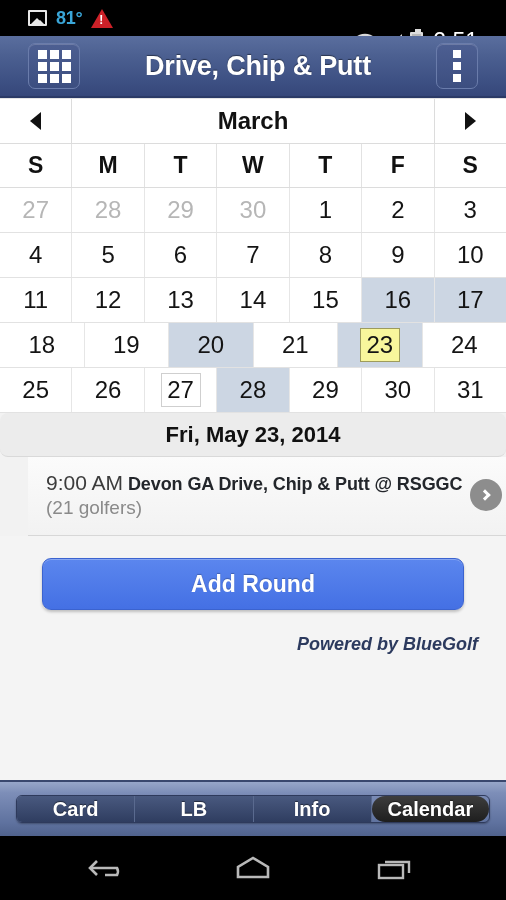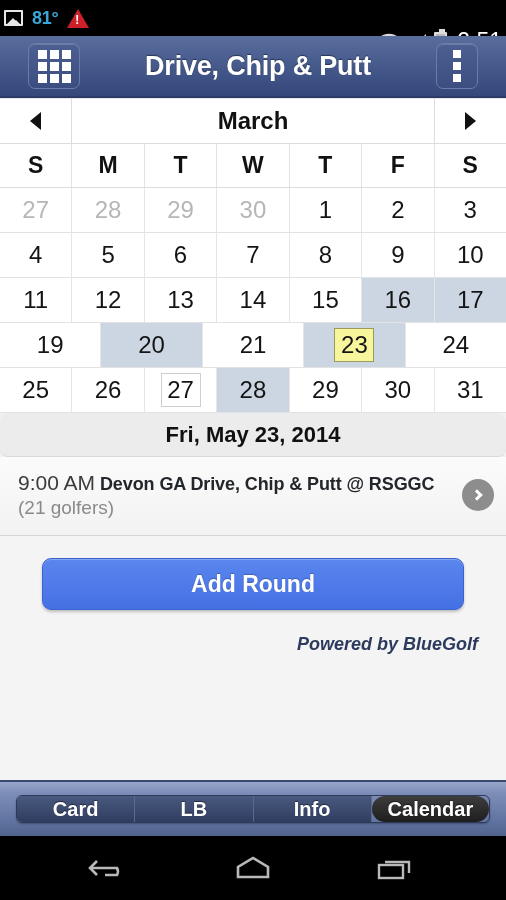--- a/index.html
+++ b/index.html
@@ -9,21 +9,21 @@
     background:#f2f2f2;
     overflow:hidden;
     -webkit-font-smoothing:antialiased;
   }
   #app { position:relative; width:506px; height:900px; display:flex; flex-direction:column; }
 
   
   .statusbar {
     height:36px; background:#000; color:#fff;
     display:flex; align-items:center; flex:0 0 36px;
-    padding:0 4px;
+    padding:0 28px;
   }
   .sb-left { display:flex; align-items:center; gap:9px; }
   .sb-right { margin-left:auto; display:flex; align-items:center; gap:7px;margin-top:47px; }
   .sb-temp { color:#3aa6d8; font-size:18px; font-weight:bold; letter-spacing:-0.3px; }
   .sb-clock { font-size:23px; color:#fff; letter-spacing:0px; padding-left:3px;}
   .ic-photo {
     width:19px;height:16px;border:2px solid #e8e8e8;border-radius:1px;
     position:relative; overflow:hidden; background:#000;
   }
   .ic-photo:after{
@@ -116,21 +116,21 @@
   .day.today .box { background:#fff; border:1px solid #cfcfcf; }
 
   
   .date-band {
     flex:0 0 44px; background:#ececec; border-bottom:1px solid #d9d9d9;
     display:flex;align-items:center;justify-content:center;
     font-size:22px;font-weight:bold;color:#111;border-radius:8px;
   }
 
   
-  .event-list { background:#f7f7f7; border-bottom:1px solid #d7d7d7; }
+  .event-list { background:#f7f7f7; border-bottom:1px solid #d7d7d7;margin-left:28px; }
   .event {
     display:flex; align-items:center; padding:14px 12px 16px 18px;
     background:linear-gradient(to bottom,#fbfbfb,#f2f2f2);
   }
   .ev-text { flex:1 1 auto; }
   .ev-line1 { white-space:nowrap; }
   .ev-time { font-size:21px; color:#3c3c3c; }
   .ev-title { font-size:18px; font-weight:bold; color:#23262b; letter-spacing:-0.1px; }
   .ev-sub { font-size:19px; color:#8a8a8a; margin-top:2px; }
   .chev-circle {
@@ -325,20 +325,23 @@
           </div>
           <div class="day ev">
             <span class="box">16</span>
           </div>
           <div class="day ev">
             <span class="box">17</span>
           </div>
         </div>
         <div class="week">
           <div class="day">
+            <span class="box">18</span>
+          </div>
+          <div class="day">
             <span class="box">19</span>
           </div>
           <div class="day ev">
             <span class="box">20</span>
           </div>
           <div class="day">
             <span class="box">21</span>
           </div>
           <div class="day ev sel">
             <span class="box">23</span>

